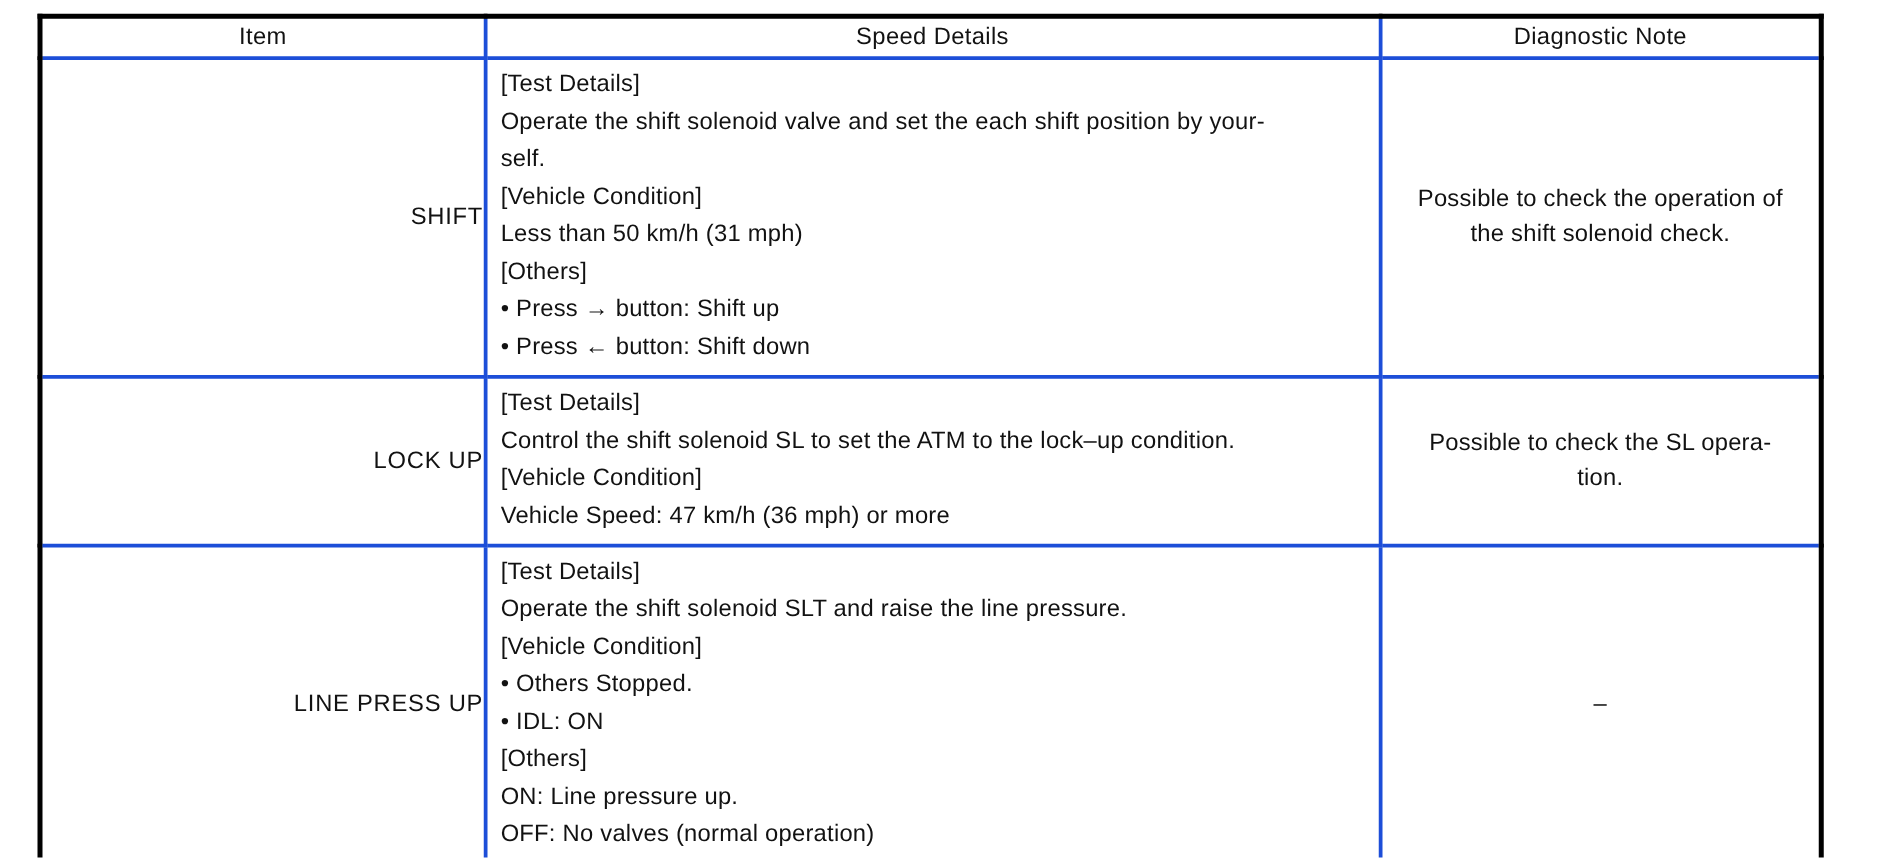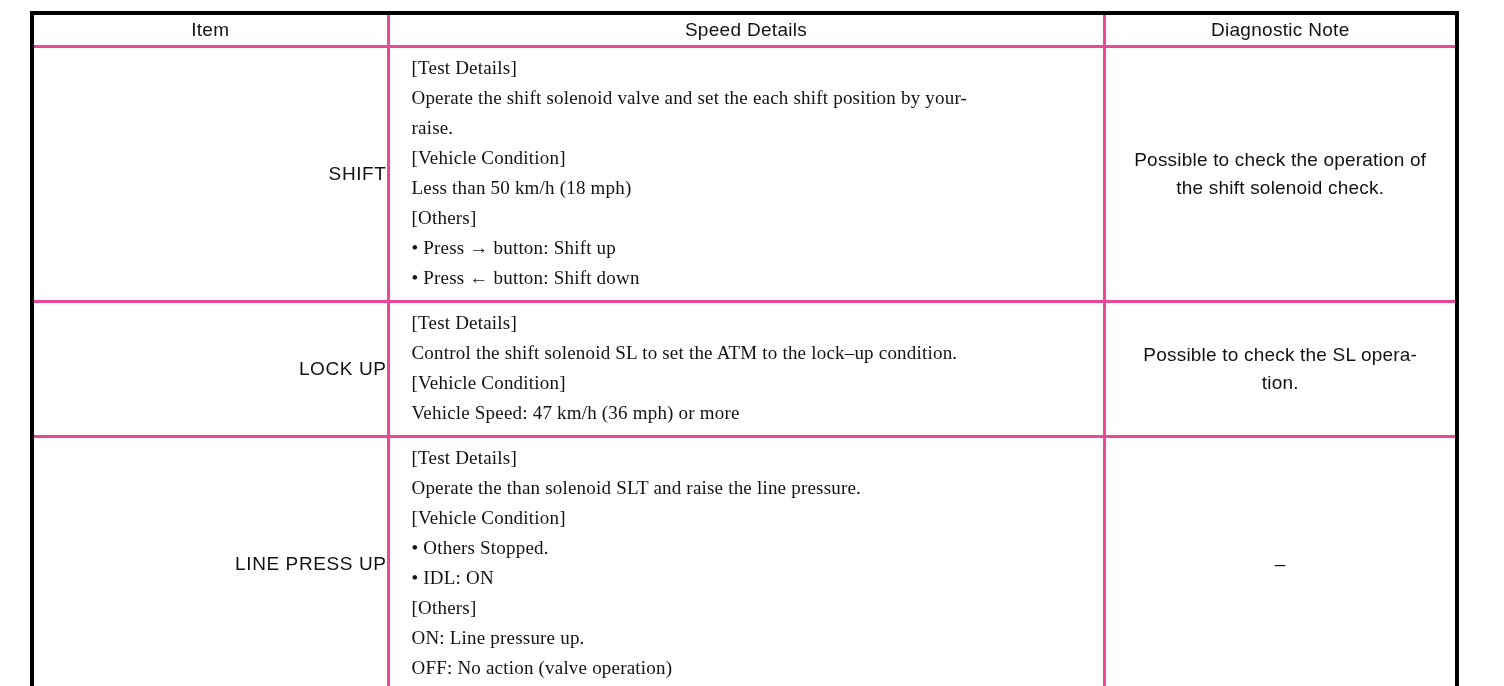--- a/index.html
+++ b/index.html
@@ -11,42 +11,41 @@
     overflow: hidden;
   }
   table.diag-table {
     border-collapse: collapse;
     table-layout: fixed;
     width: 1425px;
     margin: 11px 0 0 30px;
     border: 4px solid #000;
   }
   .diag-table th, .diag-table td {
-    border: 3px solid #ec4899;
+    border: 3px solid #1d4ed8;
     margin-top: 26px;
   }
   .diag-table th {
     height: 33px;
     font-size: 19px;
     font-weight: 400;
     text-align: center;
     vertical-align: middle;
     letter-spacing: 0.3px;
   }
   td.item-cell {
     text-align: right;
     vertical-align: middle;
     font-size: 19px;
     letter-spacing: 0.6px;
   }
   td.details-cell {
     vertical-align: top;
-    padding: 5px 8px 7px 22px;
+    padding: 5px 8px 7px 11px;
     font-size: 19px;
-    font-family: Liberation Serif, serif;
   }
   .details-line {
     line-height: 30px;
     white-space: nowrap;
     letter-spacing: 0.2px;
   }
   td.note-cell {
     text-align: center;
     vertical-align: middle;
     font-size: 19px;
@@ -72,23 +71,23 @@
       <th>Speed Details</th>
       <th>Diagnostic Note</th>
     </tr>
   </thead>
   <tbody id="table-body">
   <tr>
     <td class="item-cell">SHIFT</td>
     <td class="details-cell">
           <div class="details-line">[Test Details]</div>
           <div class="details-line">Operate the shift solenoid valve and set the each shift position by your-</div>
-          <div class="details-line">raise.</div>
+          <div class="details-line">self.</div>
           <div class="details-line">[Vehicle Condition]</div>
-          <div class="details-line">Less than 50 km/h (18 mph)</div>
+          <div class="details-line">Less than 50 km/h (31 mph)</div>
           <div class="details-line">[Others]</div>
           <div class="details-line">• Press → button: Shift up</div>
           <div class="details-line">• Press ← button: Shift down</div>
         </td>
     <td class="note-cell">
           <div class="note-line">Possible to check the operation of</div>
           <div class="note-line">the shift solenoid check.</div>
         </td>
   </tr>
 
@@ -103,26 +102,26 @@
     <td class="note-cell">
           <div class="note-line">Possible to check the SL opera-</div>
           <div class="note-line">tion.</div>
         </td>
   </tr>
 
   <tr>
     <td class="item-cell">LINE PRESS UP</td>
     <td class="details-cell">
           <div class="details-line">[Test Details]</div>
-          <div class="details-line">Operate the than solenoid SLT and raise the line pressure.</div>
+          <div class="details-line">Operate the shift solenoid SLT and raise the line pressure.</div>
           <div class="details-line">[Vehicle Condition]</div>
           <div class="details-line">• Others Stopped.</div>
           <div class="details-line">• IDL: ON</div>
           <div class="details-line">[Others]</div>
           <div class="details-line">ON: Line pressure up.</div>
-          <div class="details-line">OFF: No action (valve operation)</div>
+          <div class="details-line">OFF: No valves (normal operation)</div>
         </td>
     <td class="note-cell">
           <div class="note-line">–</div>
         </td>
   </tr>
 </tbody>
 </table>
 
 </body></html>

